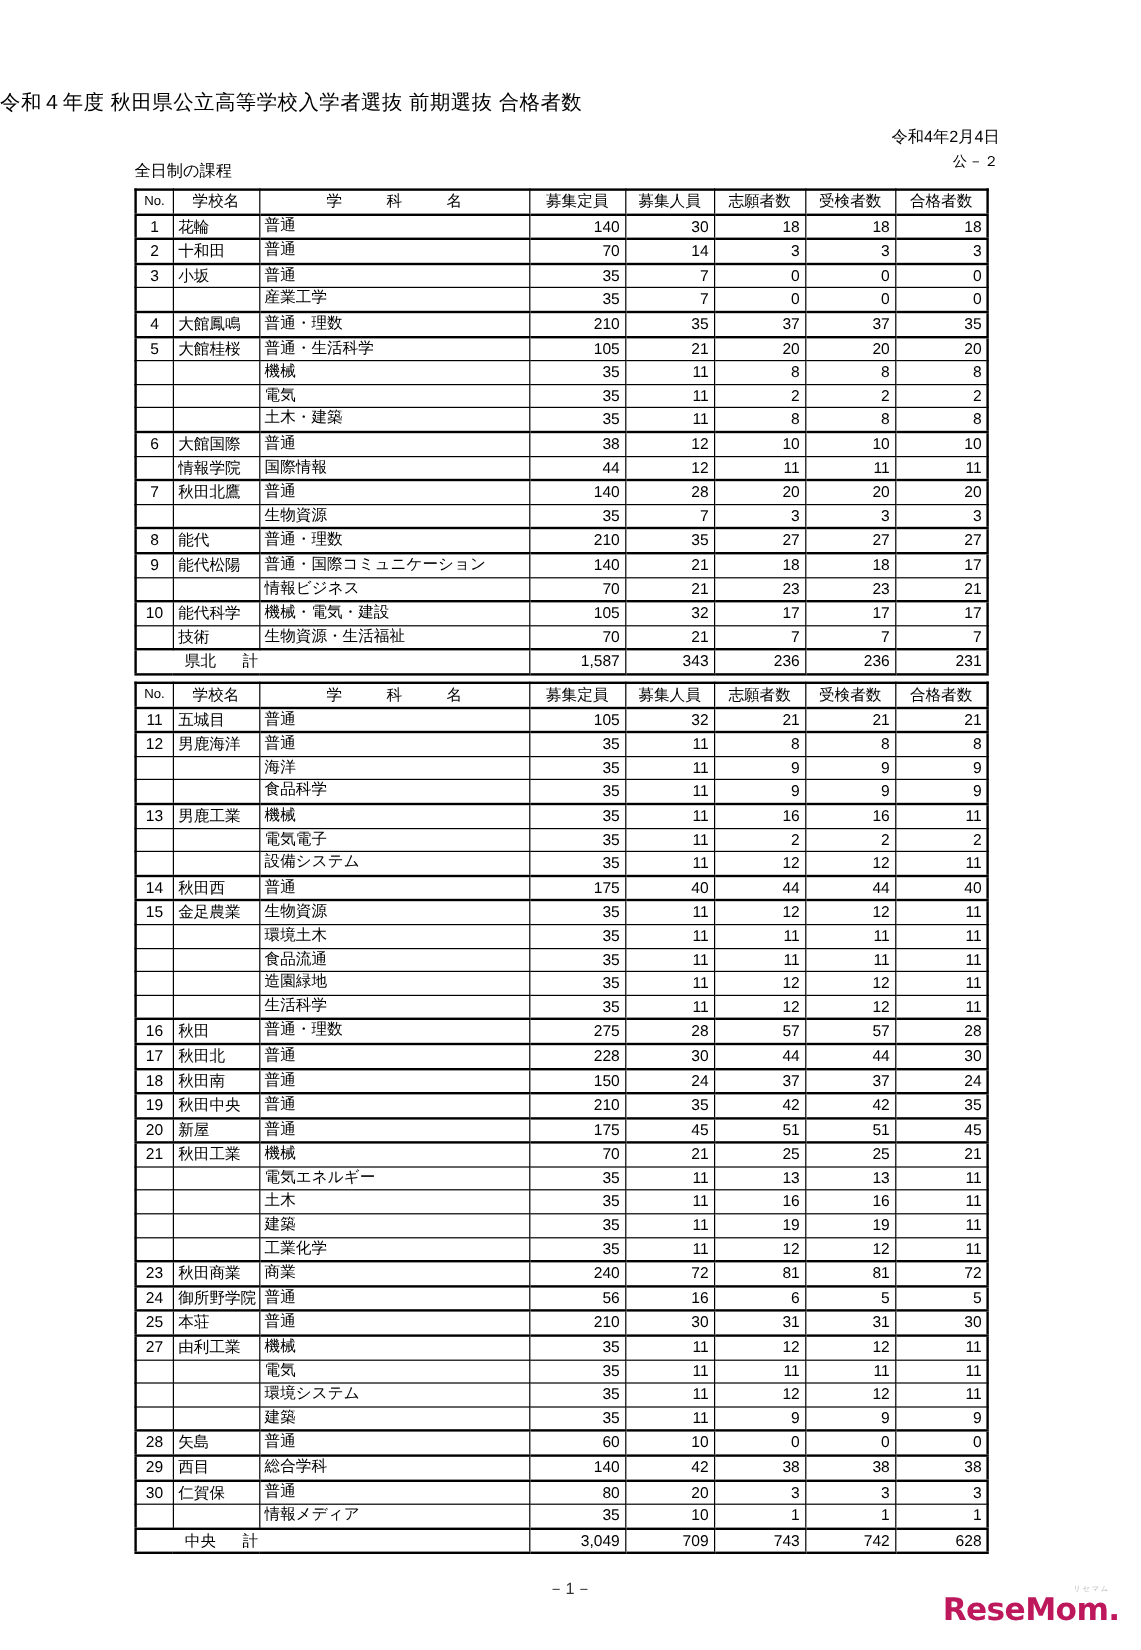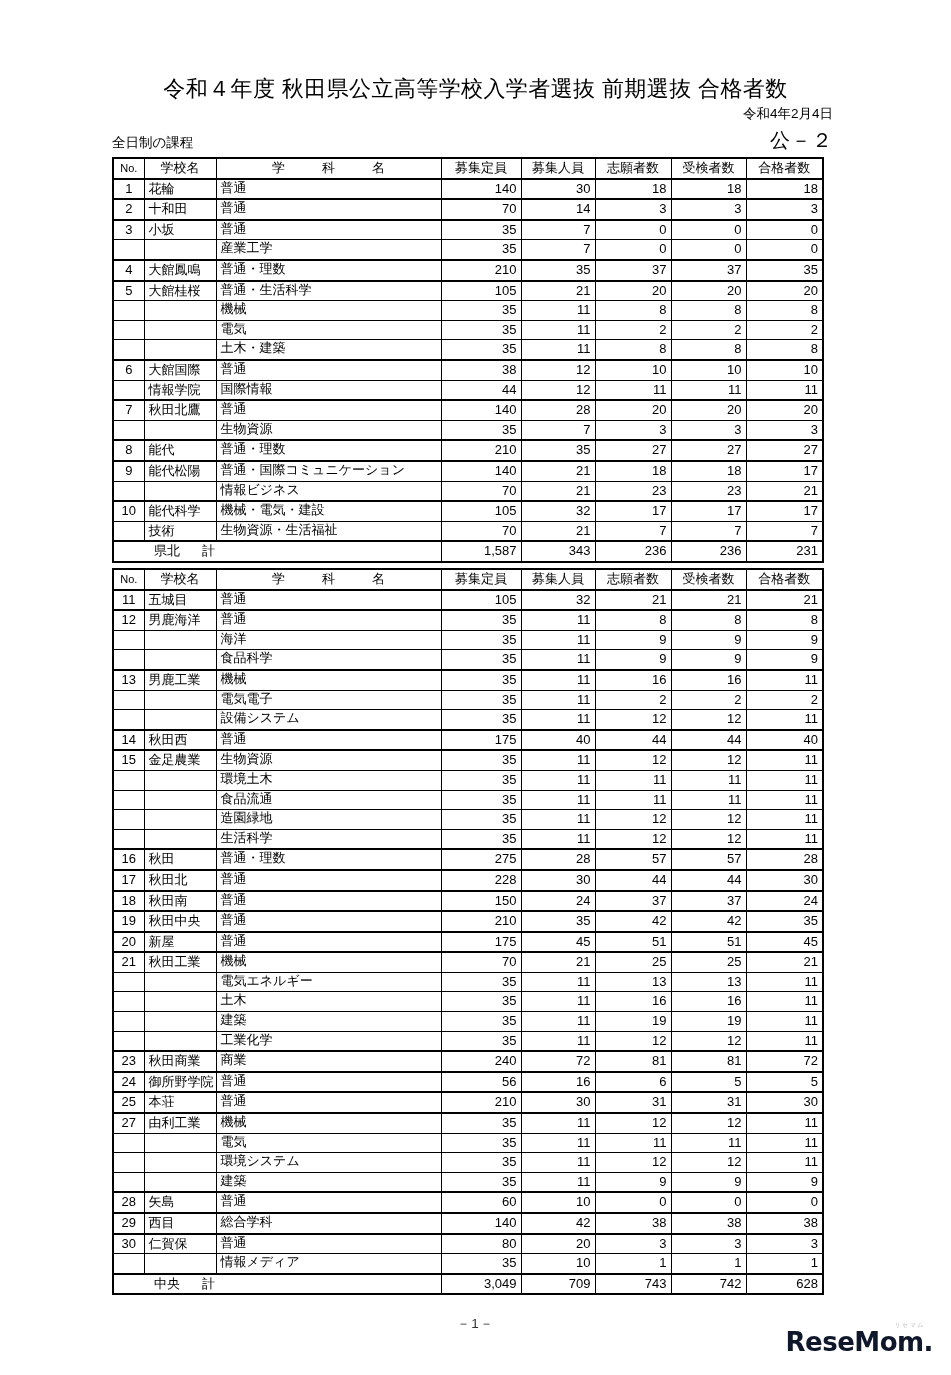--- a/index.html
+++ b/index.html
@@ -19,39 +19,39 @@
     height:1375px;
     box-sizing:border-box;
   }
 
   
   .doc-title{
     position:absolute;
     top:74px;
     left:0;
     width:951px;
-    text-align:center;
-    font-size:22px;
+    text-align:left;
+    font-size:17px;
     letter-spacing:0.4px;
     font-weight:500;
     white-space:nowrap;
   }
   .meta-block{
     position:absolute;
     top:104px;
     right:118px;
     text-align:right;
     line-height:1.55;
   }
   .meta-date{
     font-size:13.5px;
     white-space:nowrap;
   }
   .meta-code{
-    font-size:20px;
+    font-size:12px;
     white-space:nowrap;
     letter-spacing:1px;
   }
   .course-label{
     position:absolute;
     top:134px;
     left:112px;
     font-size:13.5px;
     white-space:nowrap;
   }
@@ -156,21 +156,21 @@
     font-size:6px;
     color:#b8b8b8;
     letter-spacing:1.5px;
     display:block;
     margin-right:8px;
     margin-bottom:1px;
   }
   .brand-name{
     font-size:26px;
     font-weight:bold;
-    color:#0f172a;
+    color:#be185d;
     letter-spacing:-0.5px;
     font-family:"DejaVu Sans",sans-serif;
   }
 </style>
 </head>
 <body>
 
 <div class="page">
 
   <div class="doc-title">令和４年度 秋田県公立高等学校入学者選抜 前期選抜 合格者数</div>

